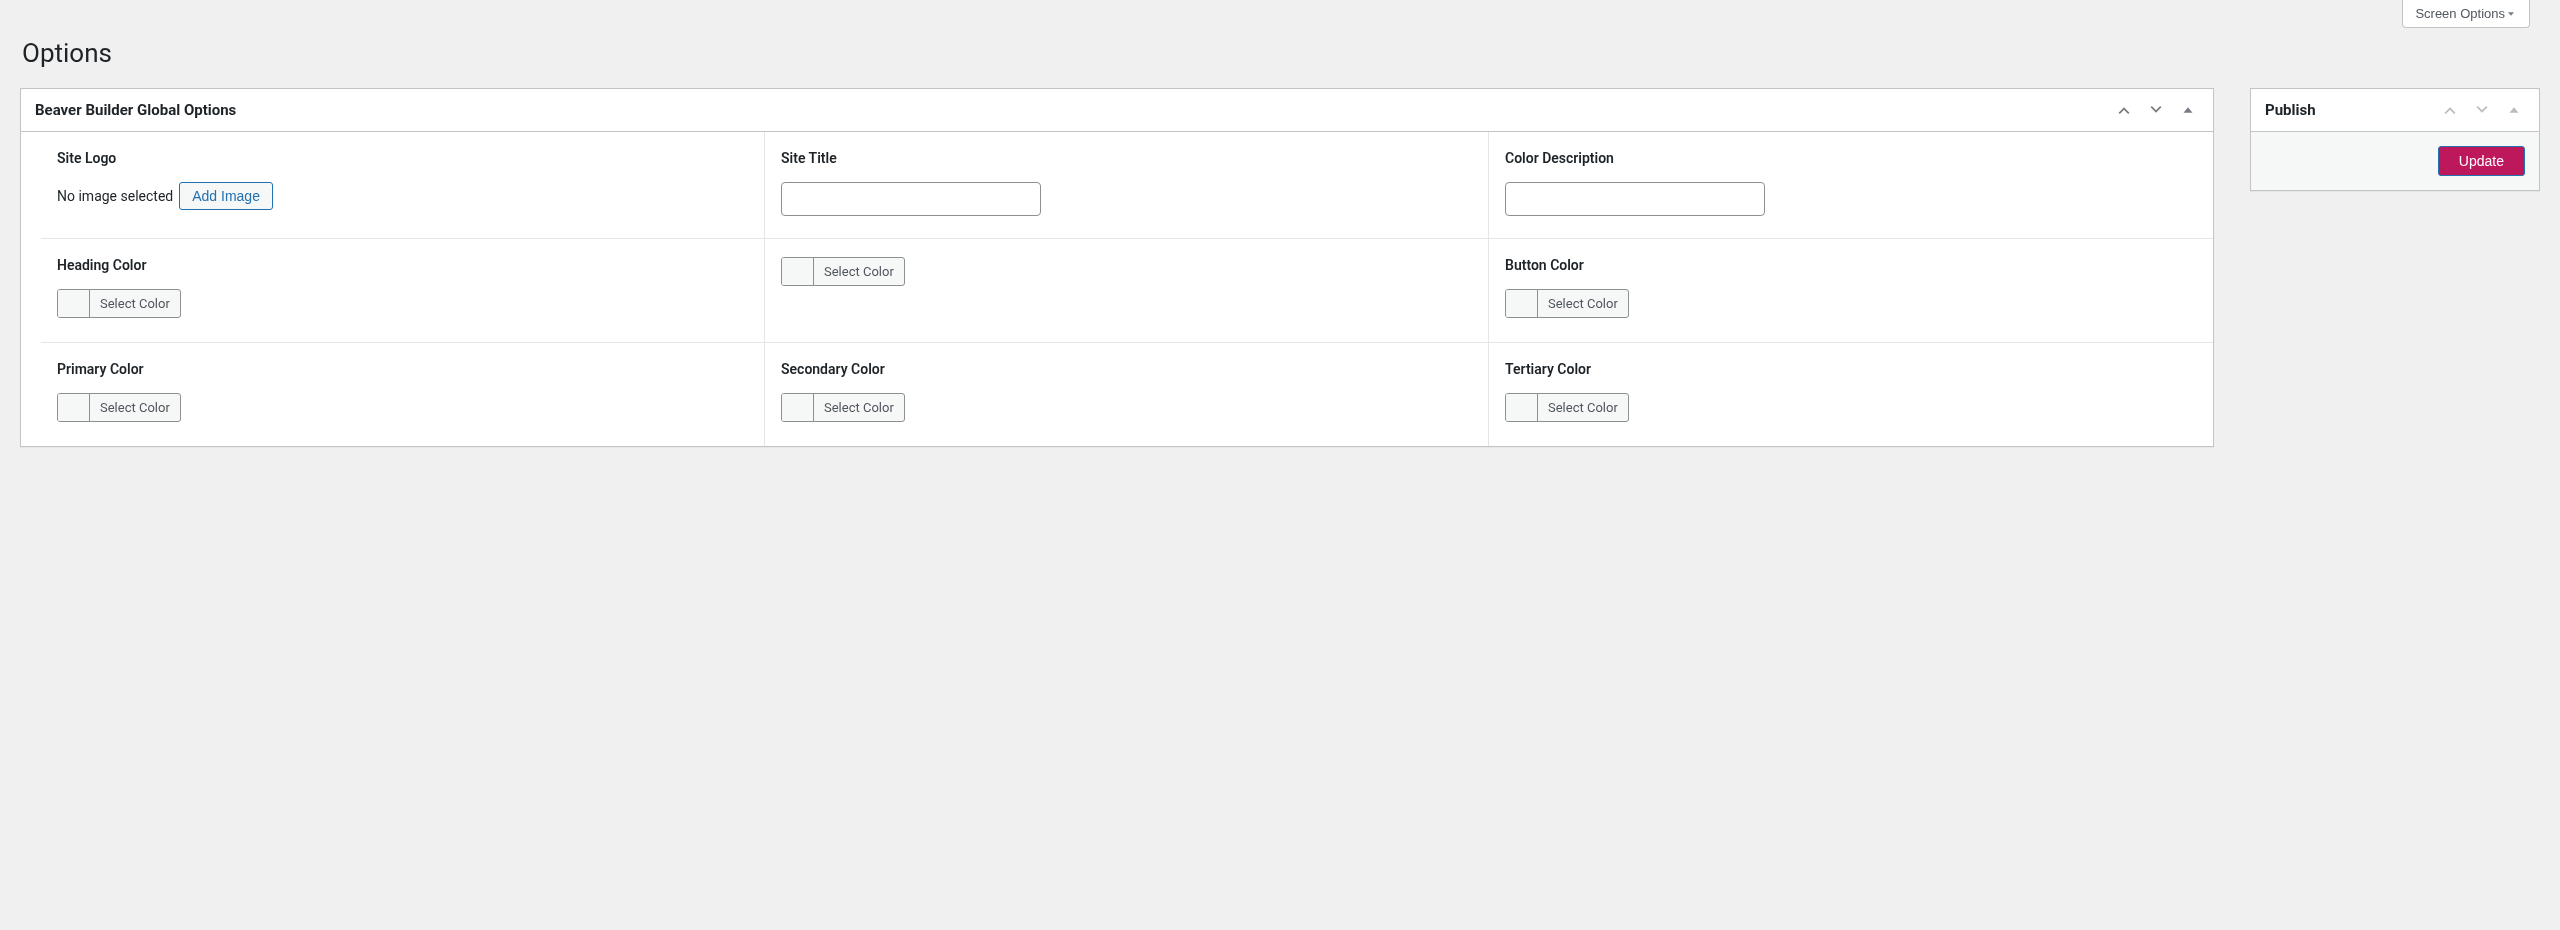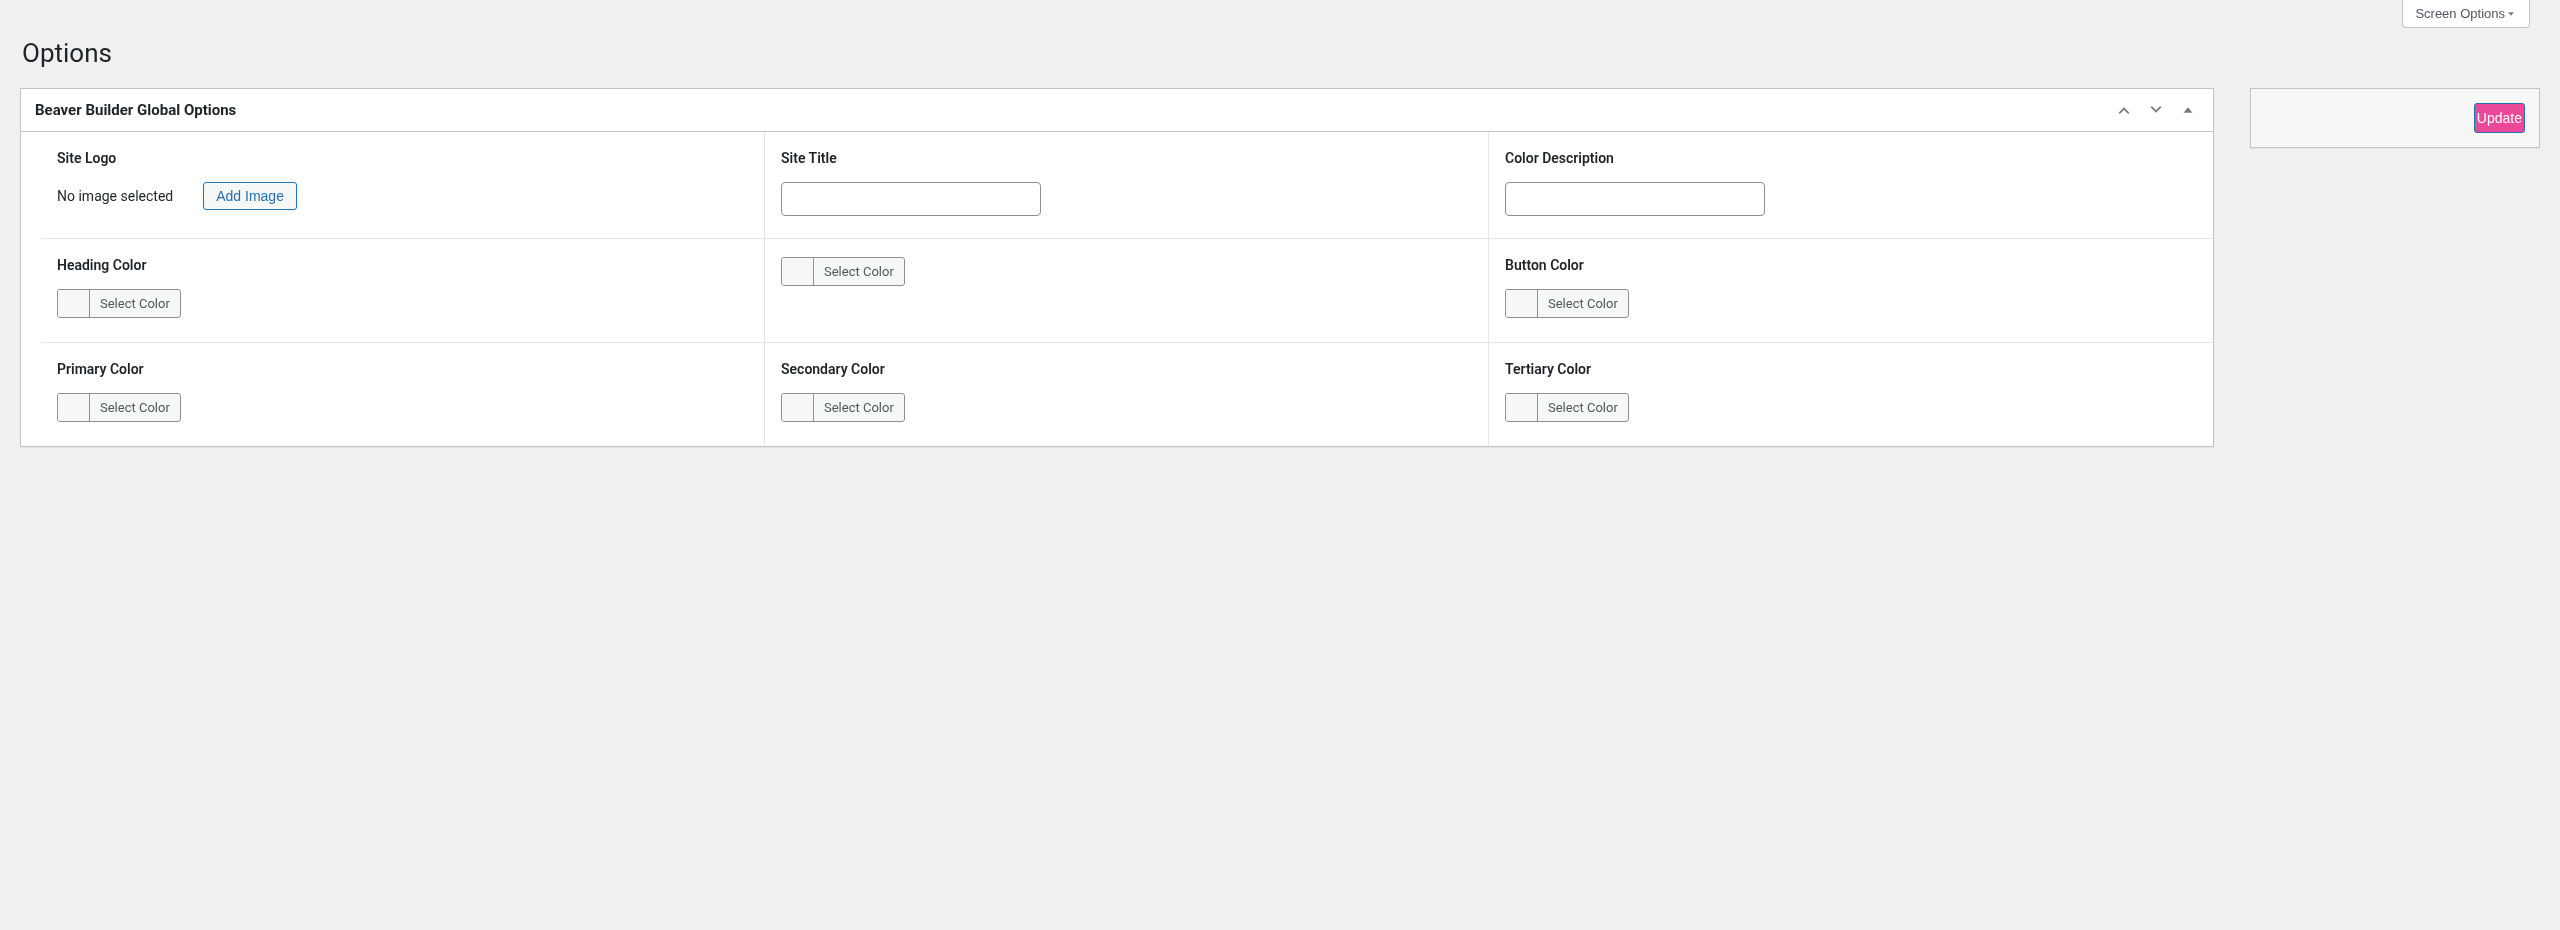--- a/index.html
+++ b/index.html
@@ -114,21 +114,20 @@
       color: #1d2327;
     }
     .add-image-btn {
       border: 1px solid #2271b1;
       color: #2271b1;
       background: #f6f7f7;
       padding: 5px 12px;
       border-radius: 3px;
       font-size: 14px;
       cursor: pointer;
-      margin-left: 24px;
     }
     .color-picker {
       display: inline-flex;
       border: 1px solid #8c8f94;
       border-radius: 3px;
       overflow: hidden;
       background: #f6f7f7;
     }
     .color-swatch {
       width: 32px;
@@ -141,25 +140,25 @@
       color: #50575e;
       cursor: pointer;
     }
     .publish-body {
       background: #f6f7f7;
       padding: 14px;
       display: flex;
       justify-content: flex-end;
     }
     .update-btn {
-      background: #ec4899;
+      background: #be185d;
       border: 1px solid #2271b1;
       color: #fff;
       font-size: 14px;
-      padding: 6px 2px;
+      padding: 6px 20px;
       border-radius: 3px;
       cursor: pointer;
       font-weight: 400;
     }
   </style>
 </head>
 <body>
 
 <div class="screen-options-wrap">
   <button class="screen-options-btn">
@@ -255,18 +254,38 @@
             <span class="color-swatch"></span>
             <span class="color-text">Select Color</span>
           </div>
         </div>
       </div>
     </div>
   </div>
 
   <div class="side-col">
     <div class="postbox">
+      <div class="postbox-header">
+        <h2>Publish</h2>
+        <div class="handle-actions">
+          <button>
+              <svg viewBox="0 0 20 20">
+                <path d="M4 13l6-6 6 6-1.4 1.4L10 9.8l-4.6 4.6z"></path>
+              </svg>
+            </button>
+          <button>
+              <svg viewBox="0 0 20 20">
+                <path d="M4 7l6 6 6-6-1.4-1.4L10 10.2 5.4 5.6z"></path>
+              </svg>
+            </button>
+          <button>
+              <svg viewBox="0 0 20 20">
+                <path d="M5 13l5-6 5 6z"></path>
+              </svg>
+            </button>
+        </div>
+      </div>
       <div class="publish-body">
         <button class="update-btn">Update</button>
       </div>
     </div>
   </div>
 </div>
 
 </body></html>

